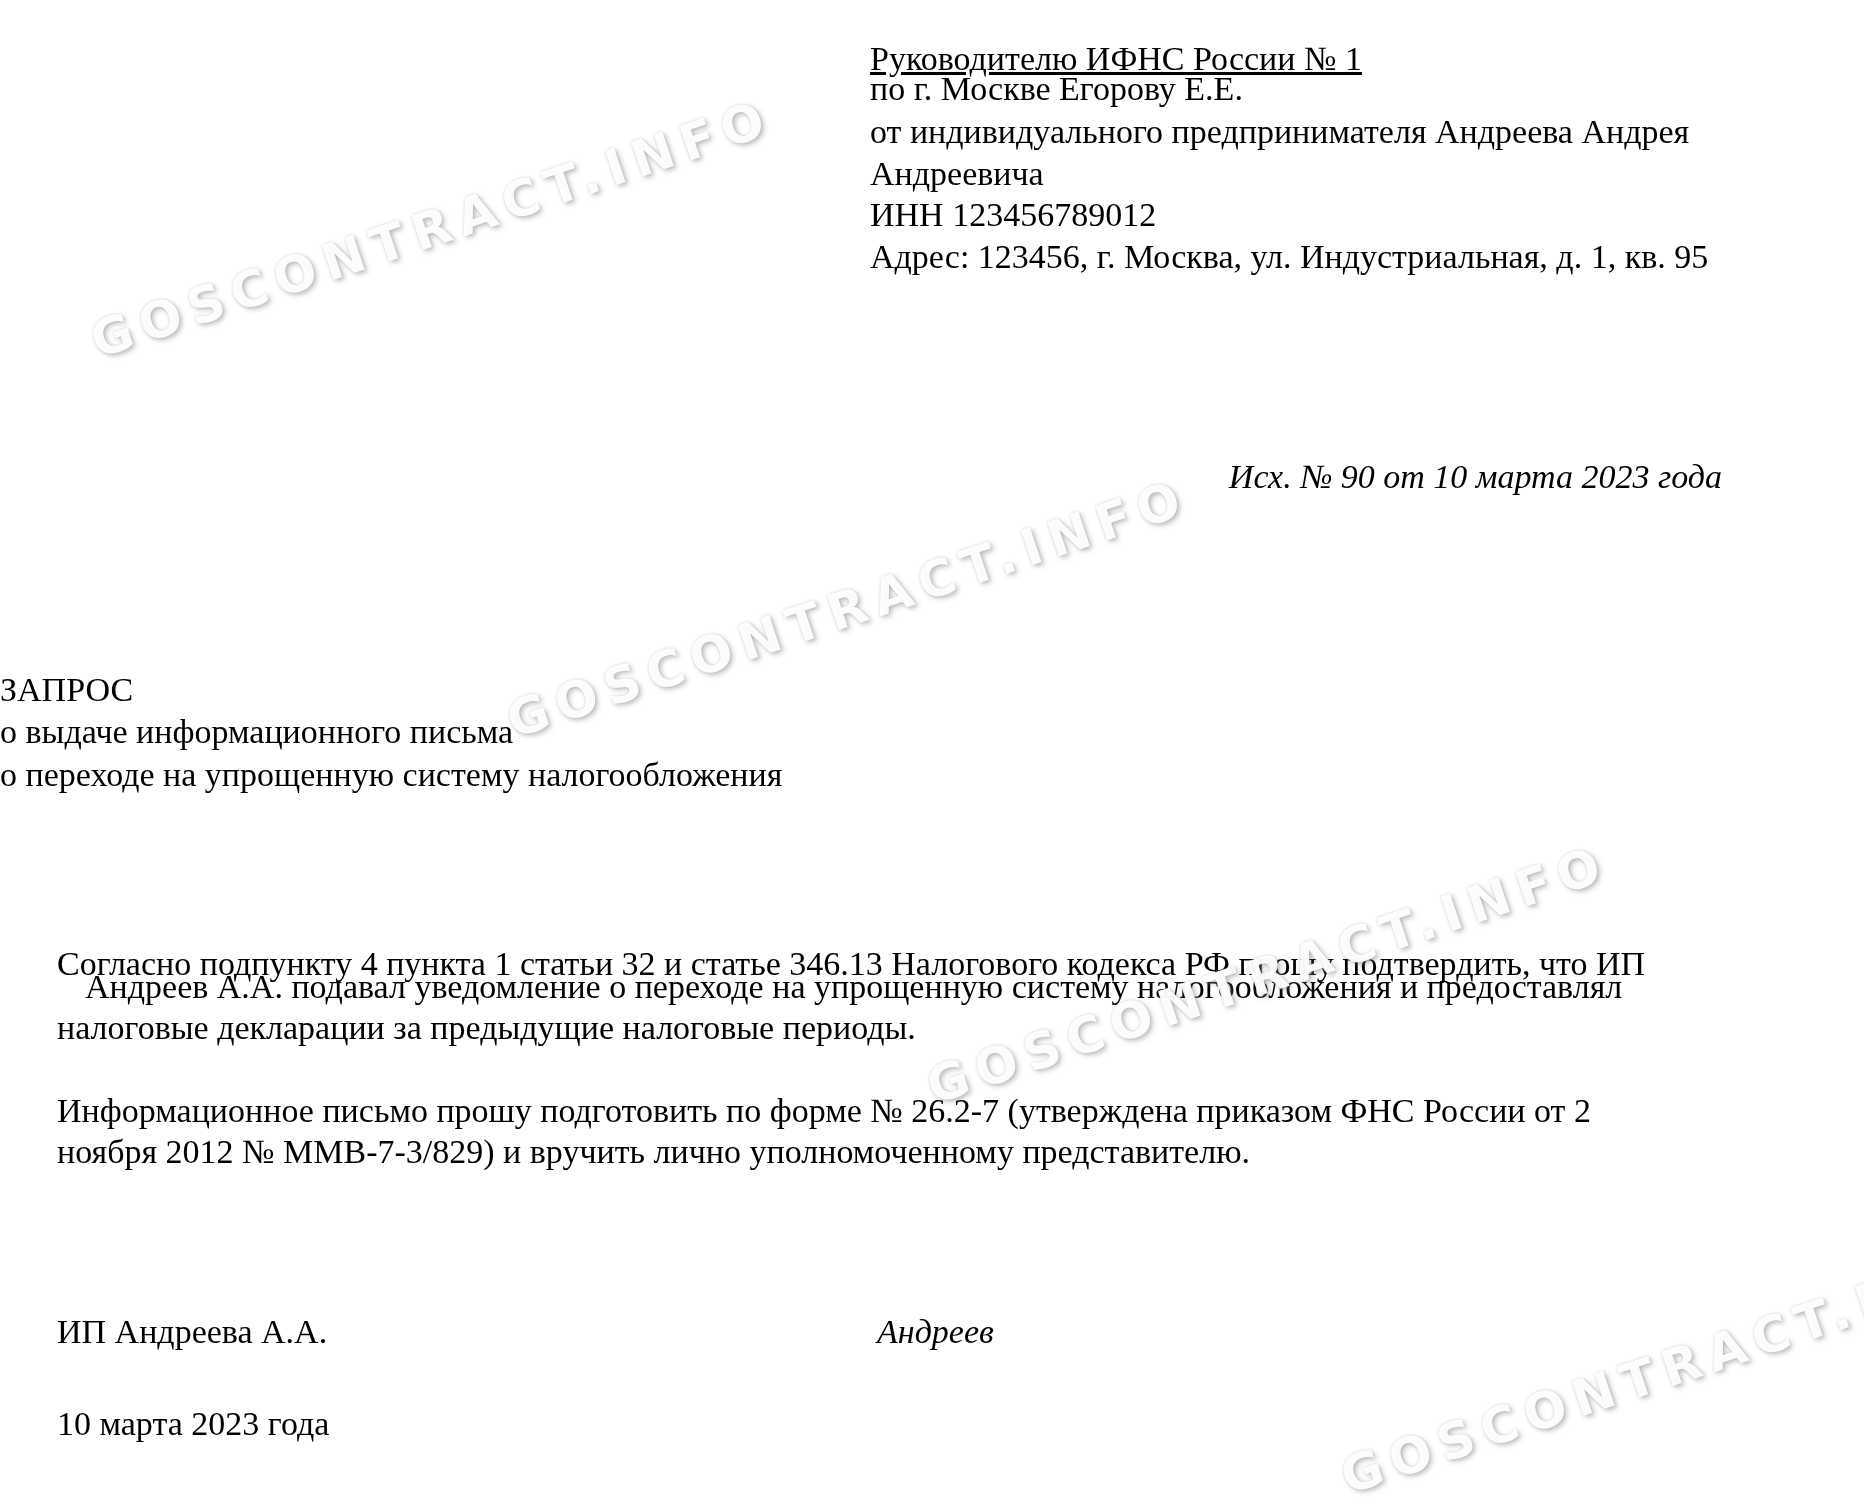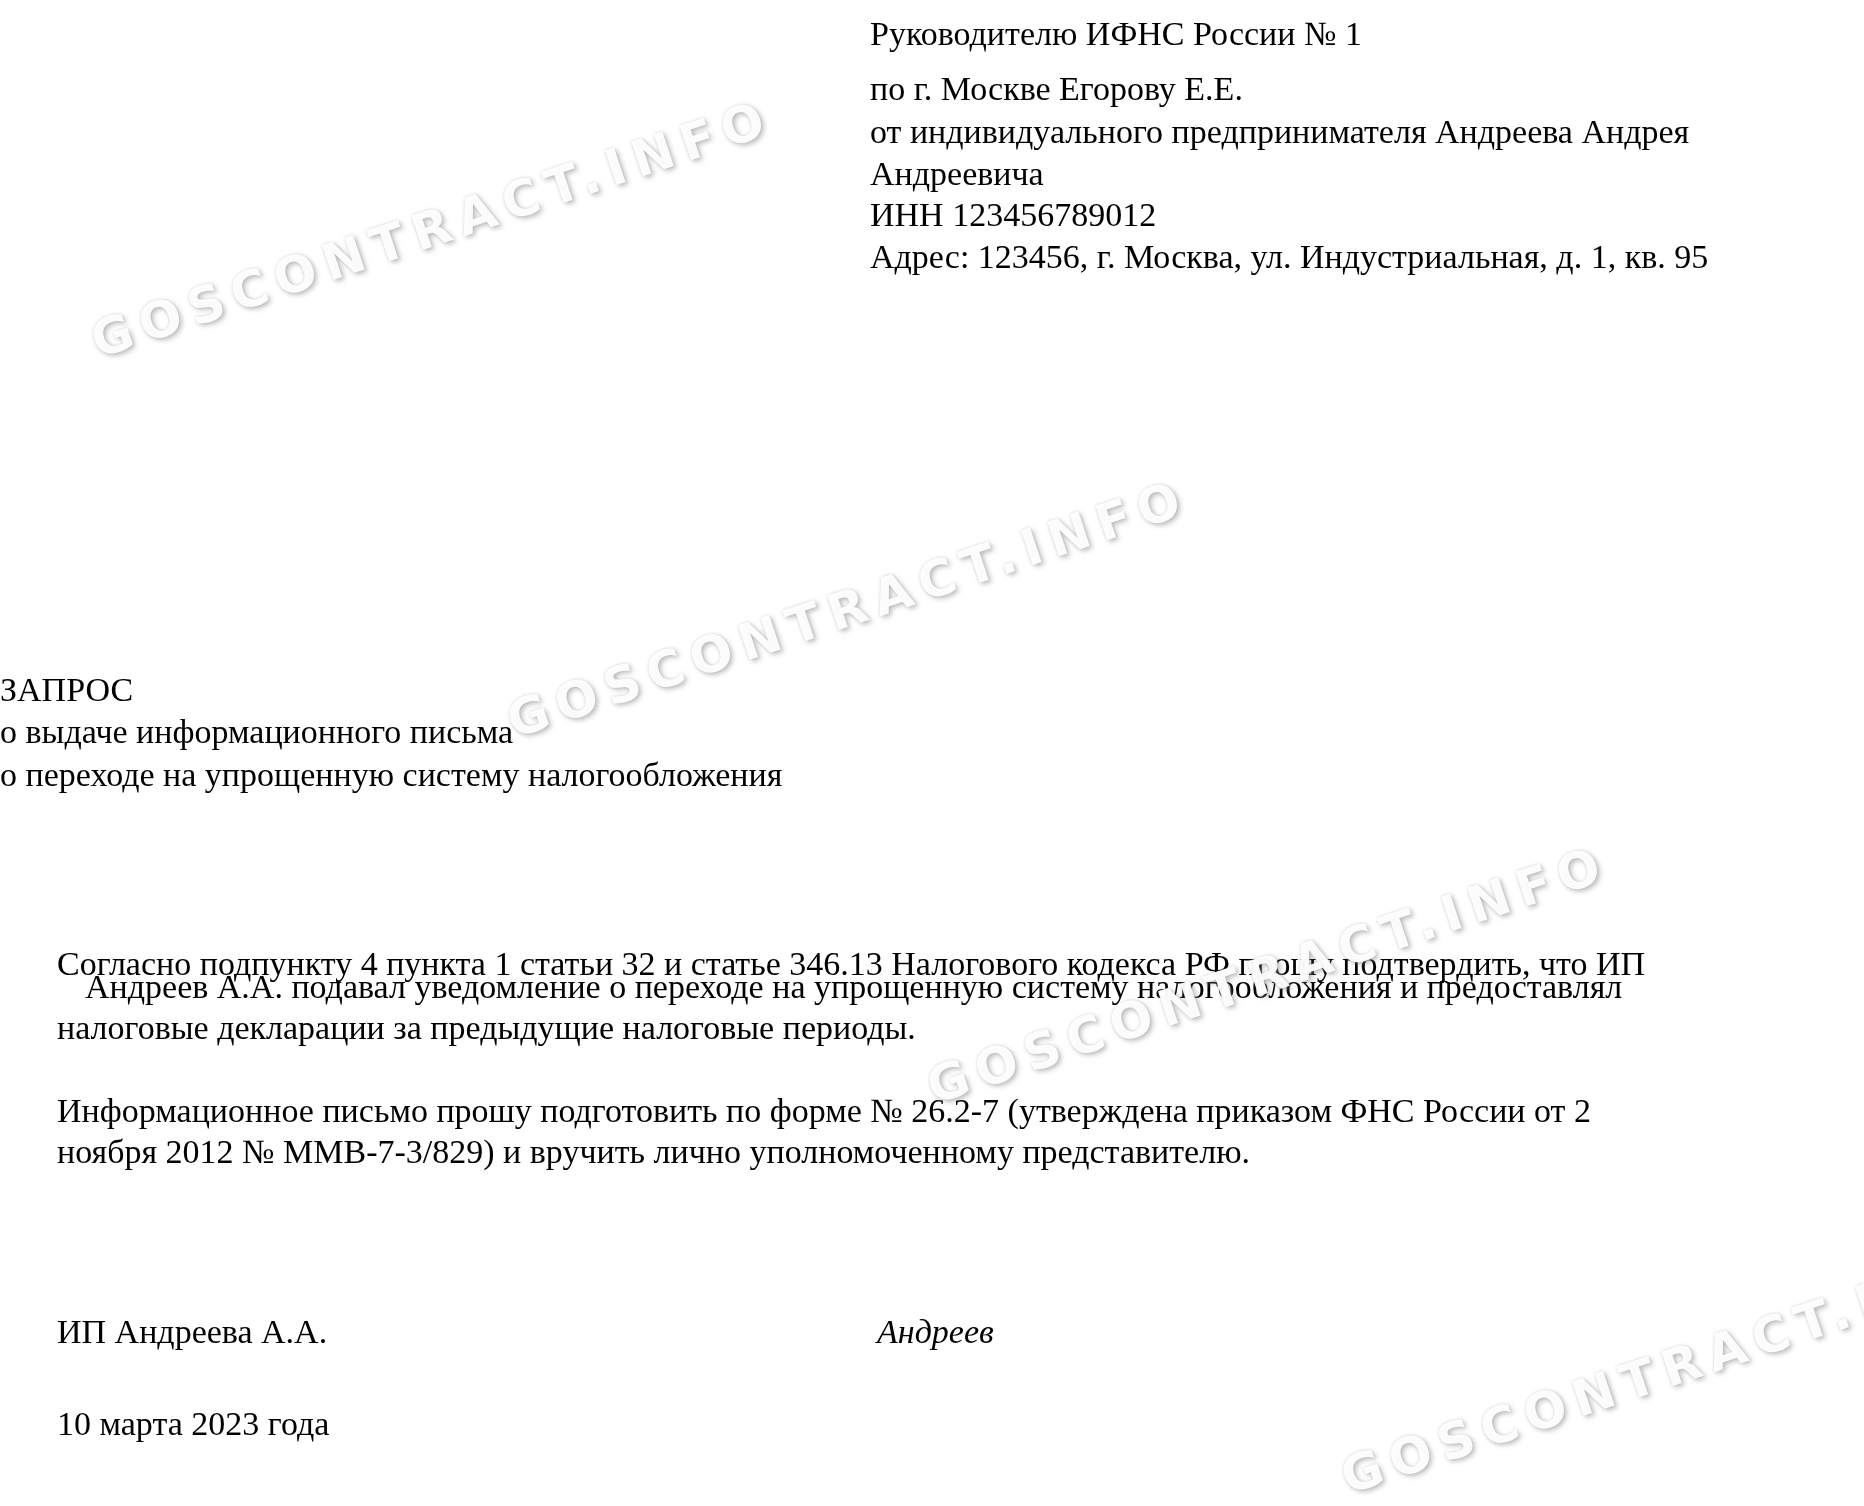--- a/index.html
+++ b/index.html
@@ -49,28 +49,29 @@
       pointer-events: none;
       z-index: 2;
     }
   </style>
 </head>
 <body>
 
 <div class="page">
 
   <div>
-    <p class="ln" style="left:870px; top:17px;">Руководителю ИФНС России № 1</p>
+    <p class="ln" style="left:870px; top:42px;text-decoration:underline;">Руководителю ИФНС России № 1</p>
     <p class="ln" style="left:870px; top:72px;">по г. Москве Егорову Е.Е.</p>
     <p class="ln" style="left:870px; top:115px;">от индивидуального предпринимателя Андреева Андрея</p>
     <p class="ln" style="left:870px; top:157px;">Андреевича</p>
     <p class="ln" style="left:870px; top:198px;">ИНН 123456789012</p>
     <p class="ln" style="left:870px; top:240px;">Адрес: 123456, г. Москва, ул. Индустриальная, д. 1, кв. 95</p>
   </div>
 
+  <p class="ln it" style="right:142px; top:460px;">Исх. № 90 от 10 марта 2023 года</p>
 
   <div>
     <p class="ln center" style="top:673px;">ЗАПРОС</p>
     <p class="ln center" style="top:715px;">о выдаче информационного письма</p>
     <p class="ln center" style="top:758px;">о переходе на упрощенную систему налогообложения</p>
   </div>
 
   <div>
     <p class="ln" style="left:57px; top:928px;margin-top:19px;">Согласно подпункту 4 пункта 1 статьи 32 и статье 346.13 Налогового кодекса РФ прошу подтвердить, что ИП</p>
     <p class="ln" style="left:57px; top:970px;margin-left:28px;">Андреев А.А. подавал уведомление о переходе на упрощенную систему налогообложения и предоставлял</p>

